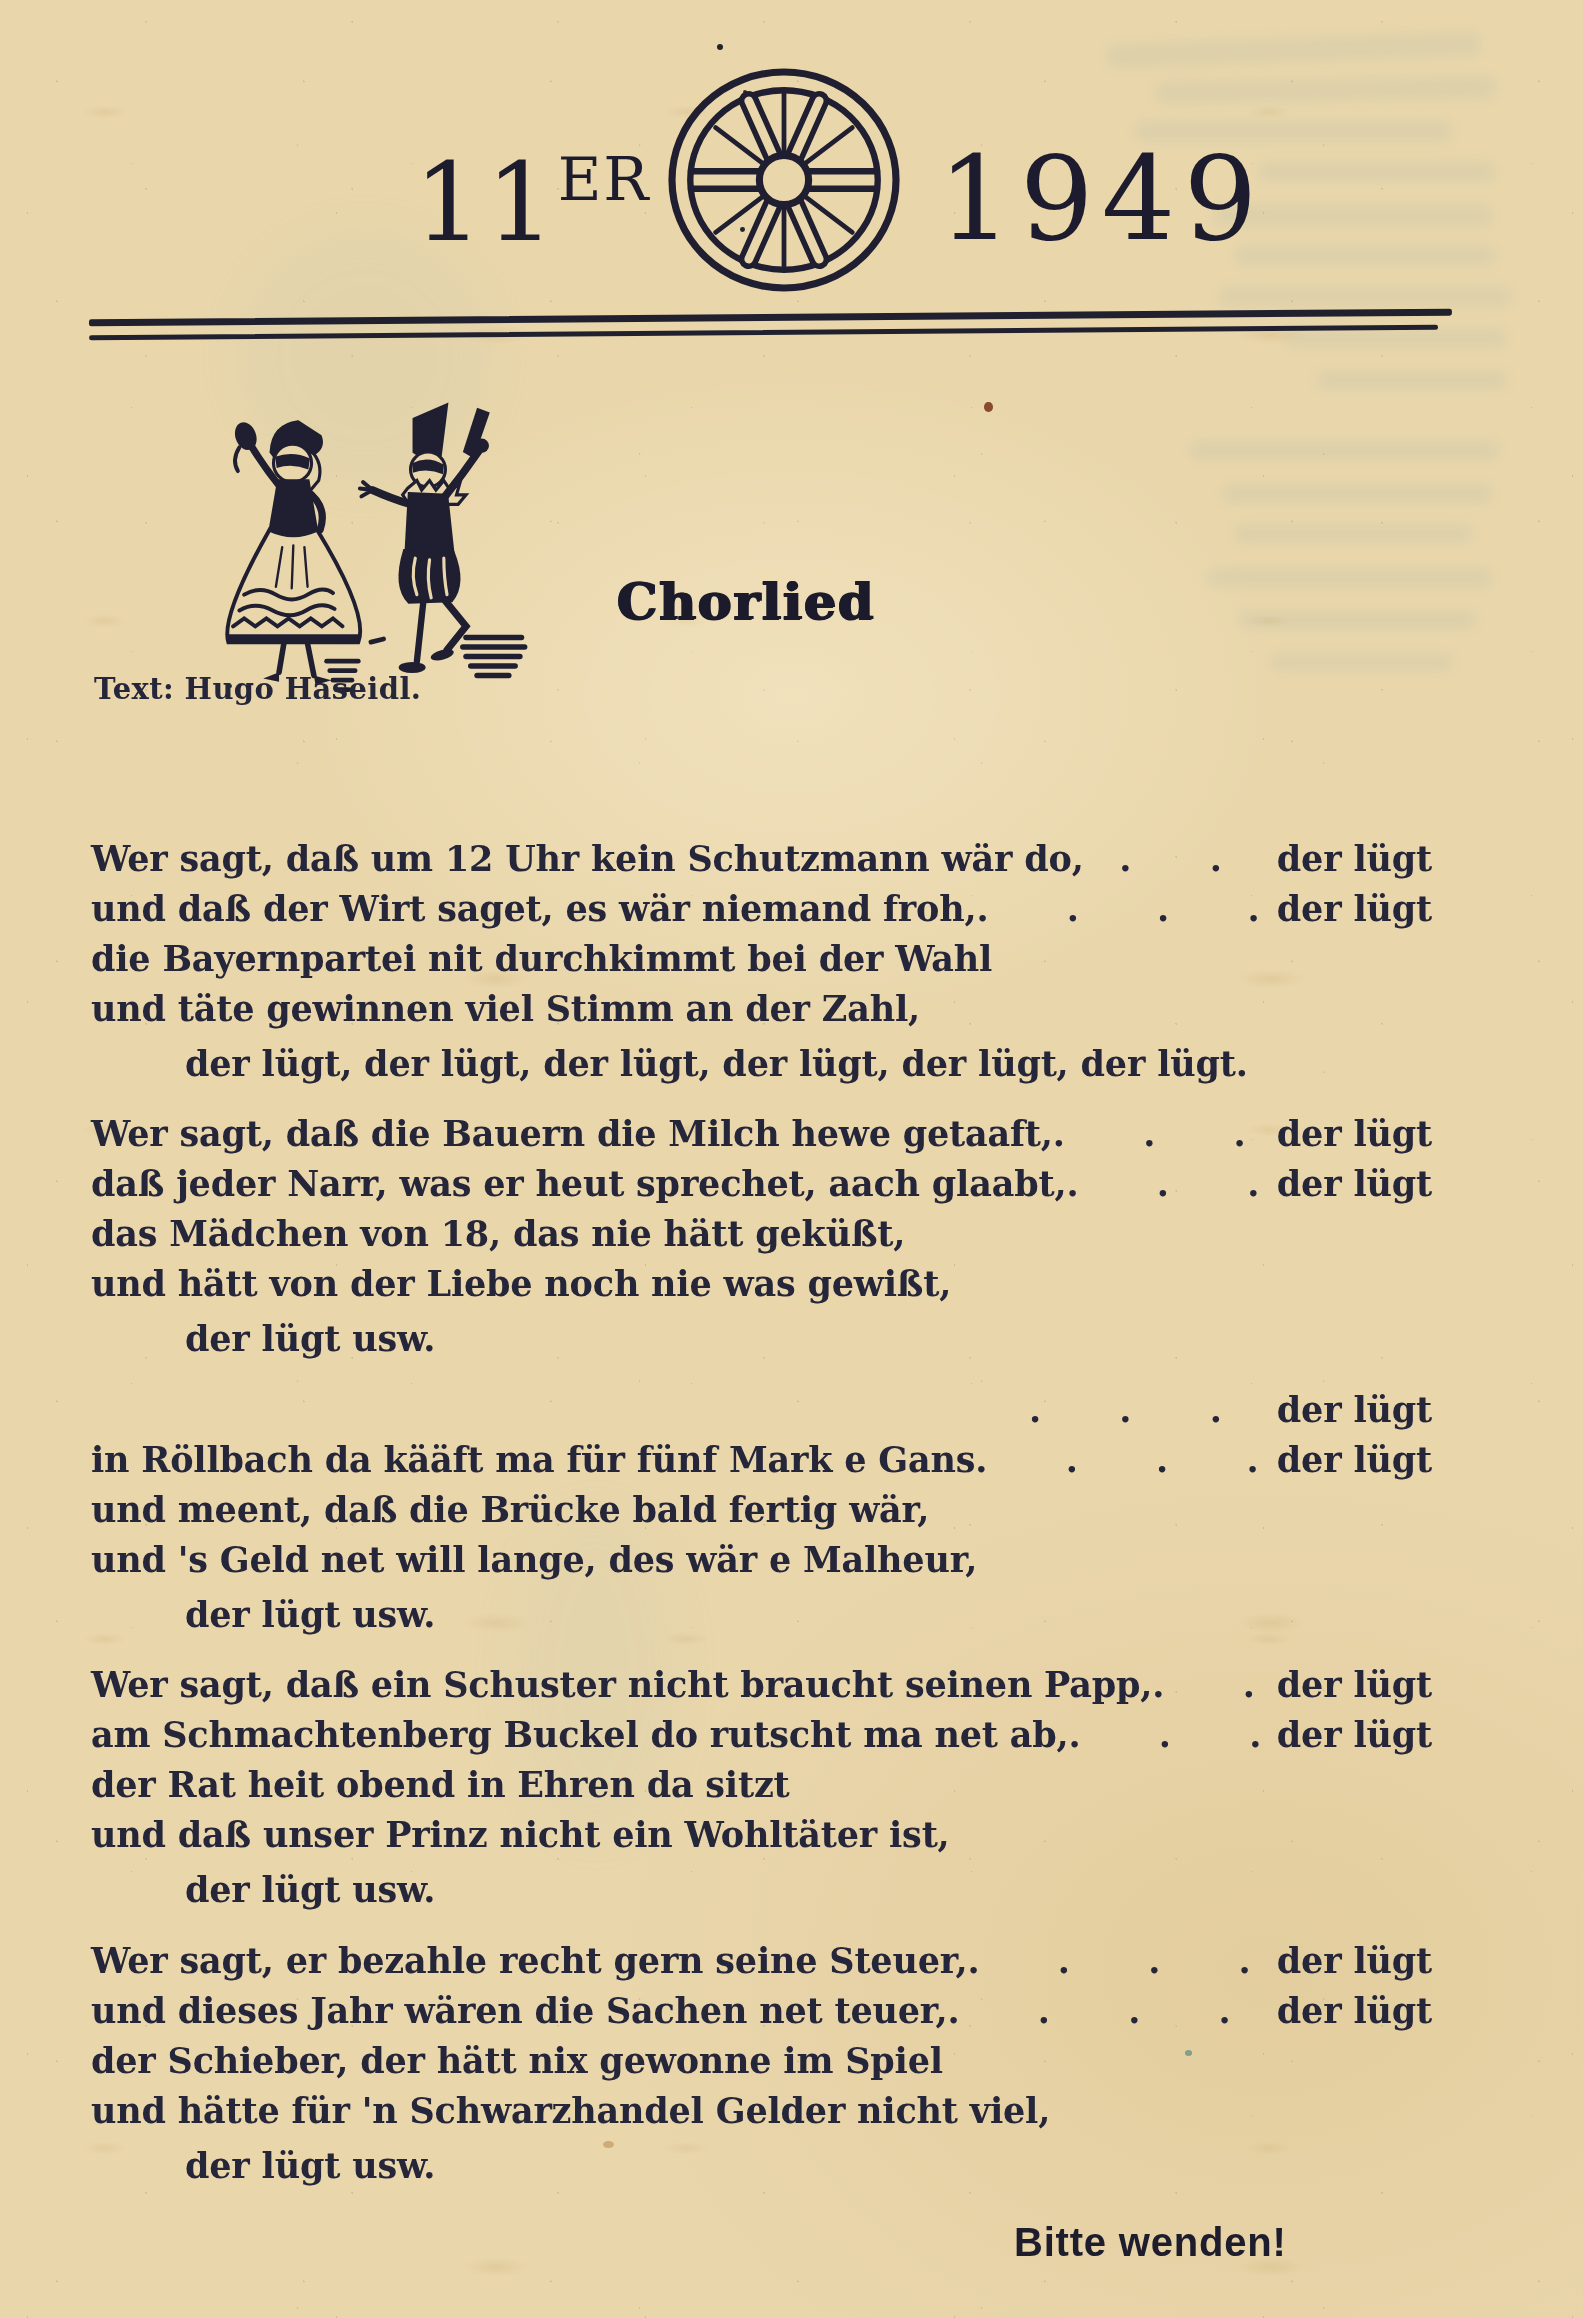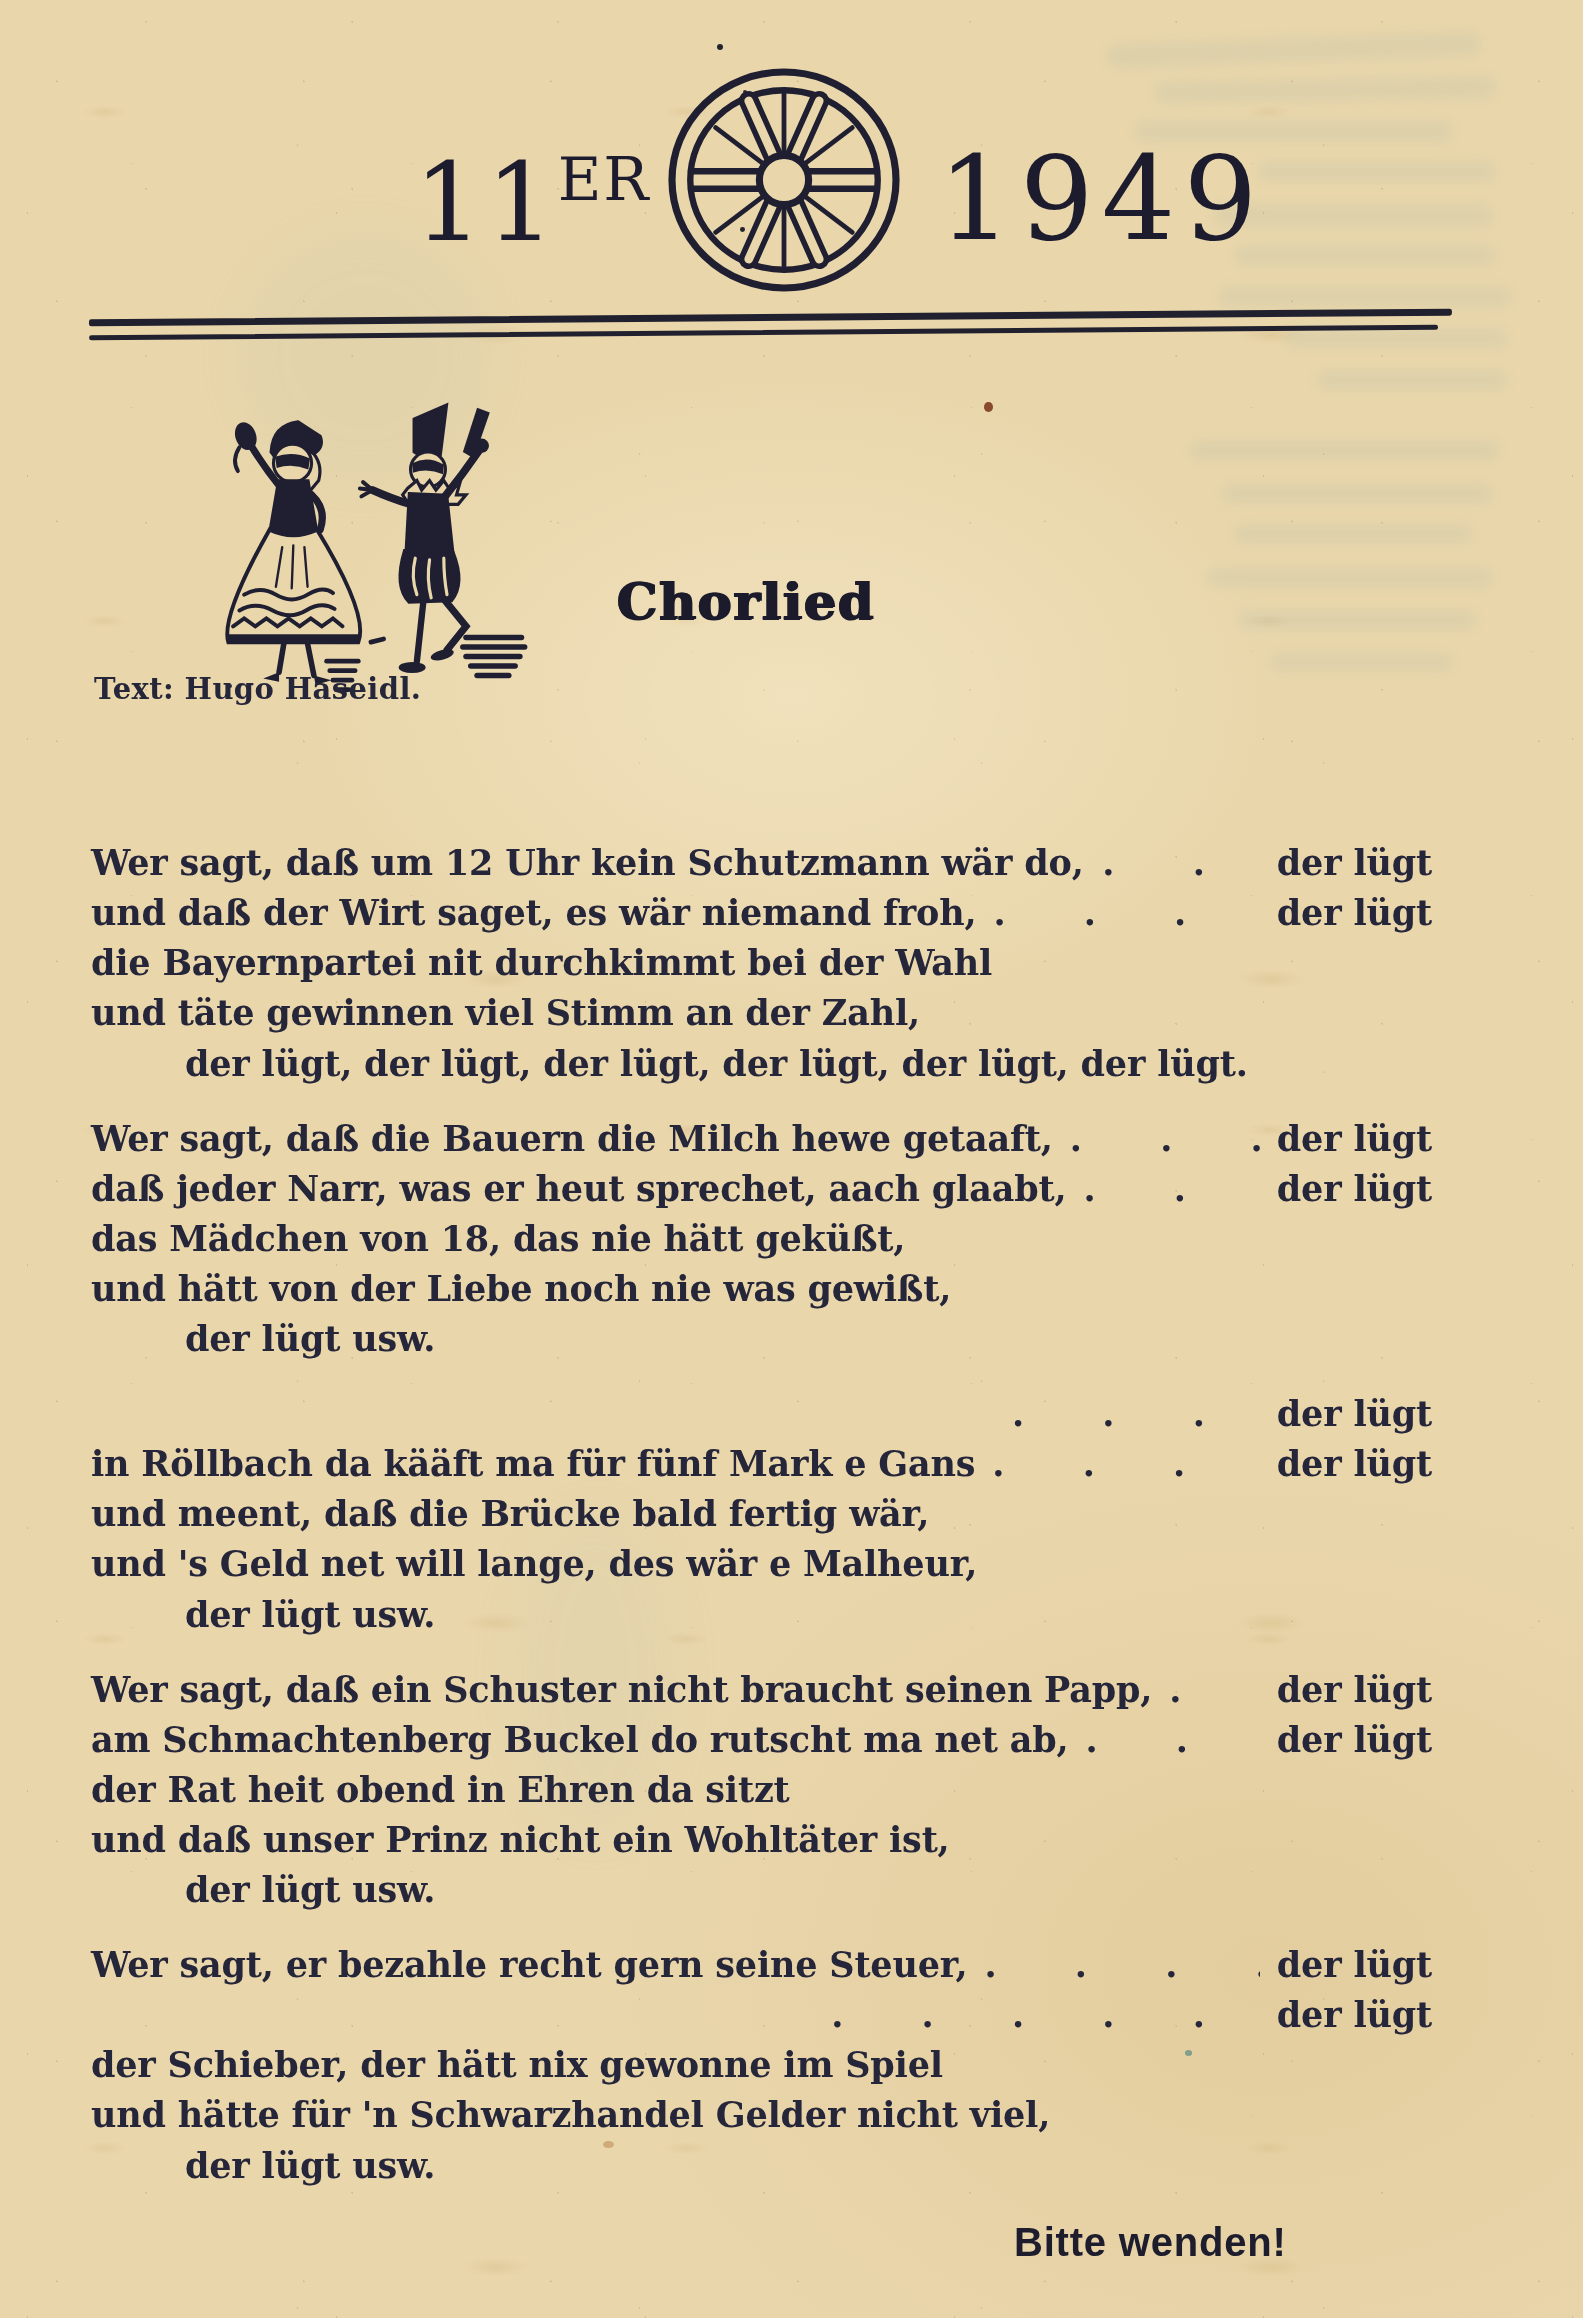--- a/index.html
+++ b/index.html
@@ -41,21 +41,21 @@
   .title{
     position:absolute;left:616px;top:576px;margin:0;
     font-size:51px;font-weight:bold;line-height:1;color:#1b1b2b;
     letter-spacing:1.6px;text-shadow:2px 0 0 #1b1b2b, 0 0.8px 0 #1b1b2b;
   }
   .credits{position:absolute;left:94px;top:672px;width:1374px;display:flex;justify-content:space-between;font-size:29px;font-weight:bold;letter-spacing:0.4px;}
   
   .verses{position:absolute;left:91px;top:833px;width:1341px;font-size:35px;font-weight:bold;letter-spacing:-0.2px;}
   .verse{margin-top:16px;}
   .verse:first-child{margin-top:0;}
-  .vline{display:flex;align-items:flex-end;height:50px;white-space:nowrap;gap:17px;}
+  .vline{display:flex;align-items:center;height:50px;white-space:nowrap;}
   .vtext{flex:0 0 auto;}
   .dots{flex:1 1 auto;text-align:right;padding-right:44px;letter-spacing:11px;word-spacing:44px;overflow:hidden;}
   .refrain{flex:0 0 143px;text-align:left;}
   .vclose{height:50px;margin-top:9.5px;padding-left:94px;white-space:nowrap;}
   
   .turn-note{position:absolute;left:1014px;top:2220px;font-family:"Liberation Sans", sans-serif;font-weight:bold;font-size:40px;letter-spacing:0.8px;color:#1d1d2e;}
 </style>
 </head>
 <body>
 
@@ -284,20 +284,21 @@
       <div class="vclose">der lügt usw.</div>
     </div>
 
     <div class="verse">
       <div class="vline">
           <span class="vtext">Wer sagt, er bezahle recht gern seine Steuer,</span>
           <span class="dots">. . . . .</span>
           <span class="refrain">der lügt</span>
         </div>
       <div class="vline">
+          <span class="vtext">und dieses Jahr wären die Sachen net teuer,</span>
           <span class="dots">. . . . .</span>
           <span class="refrain">der lügt</span>
         </div>
       <div class="vline">
           <span class="vtext">der Schieber, der hätt nix gewonne im Spiel</span>
         </div>
       <div class="vline">
           <span class="vtext">und hätte für 'n Schwarzhandel Gelder nicht viel,</span>
         </div>
       <div class="vclose">der lügt usw.</div>

